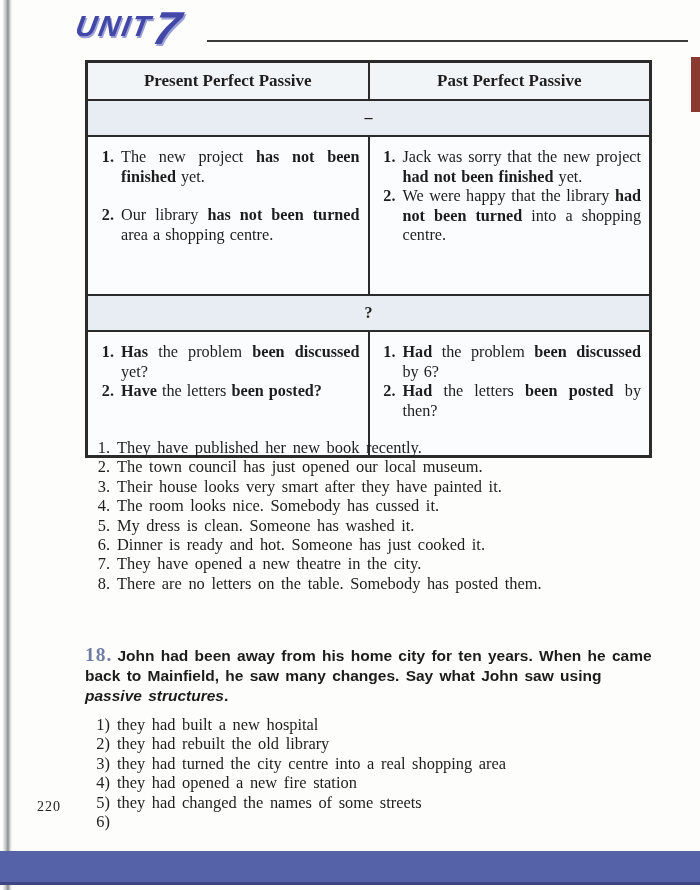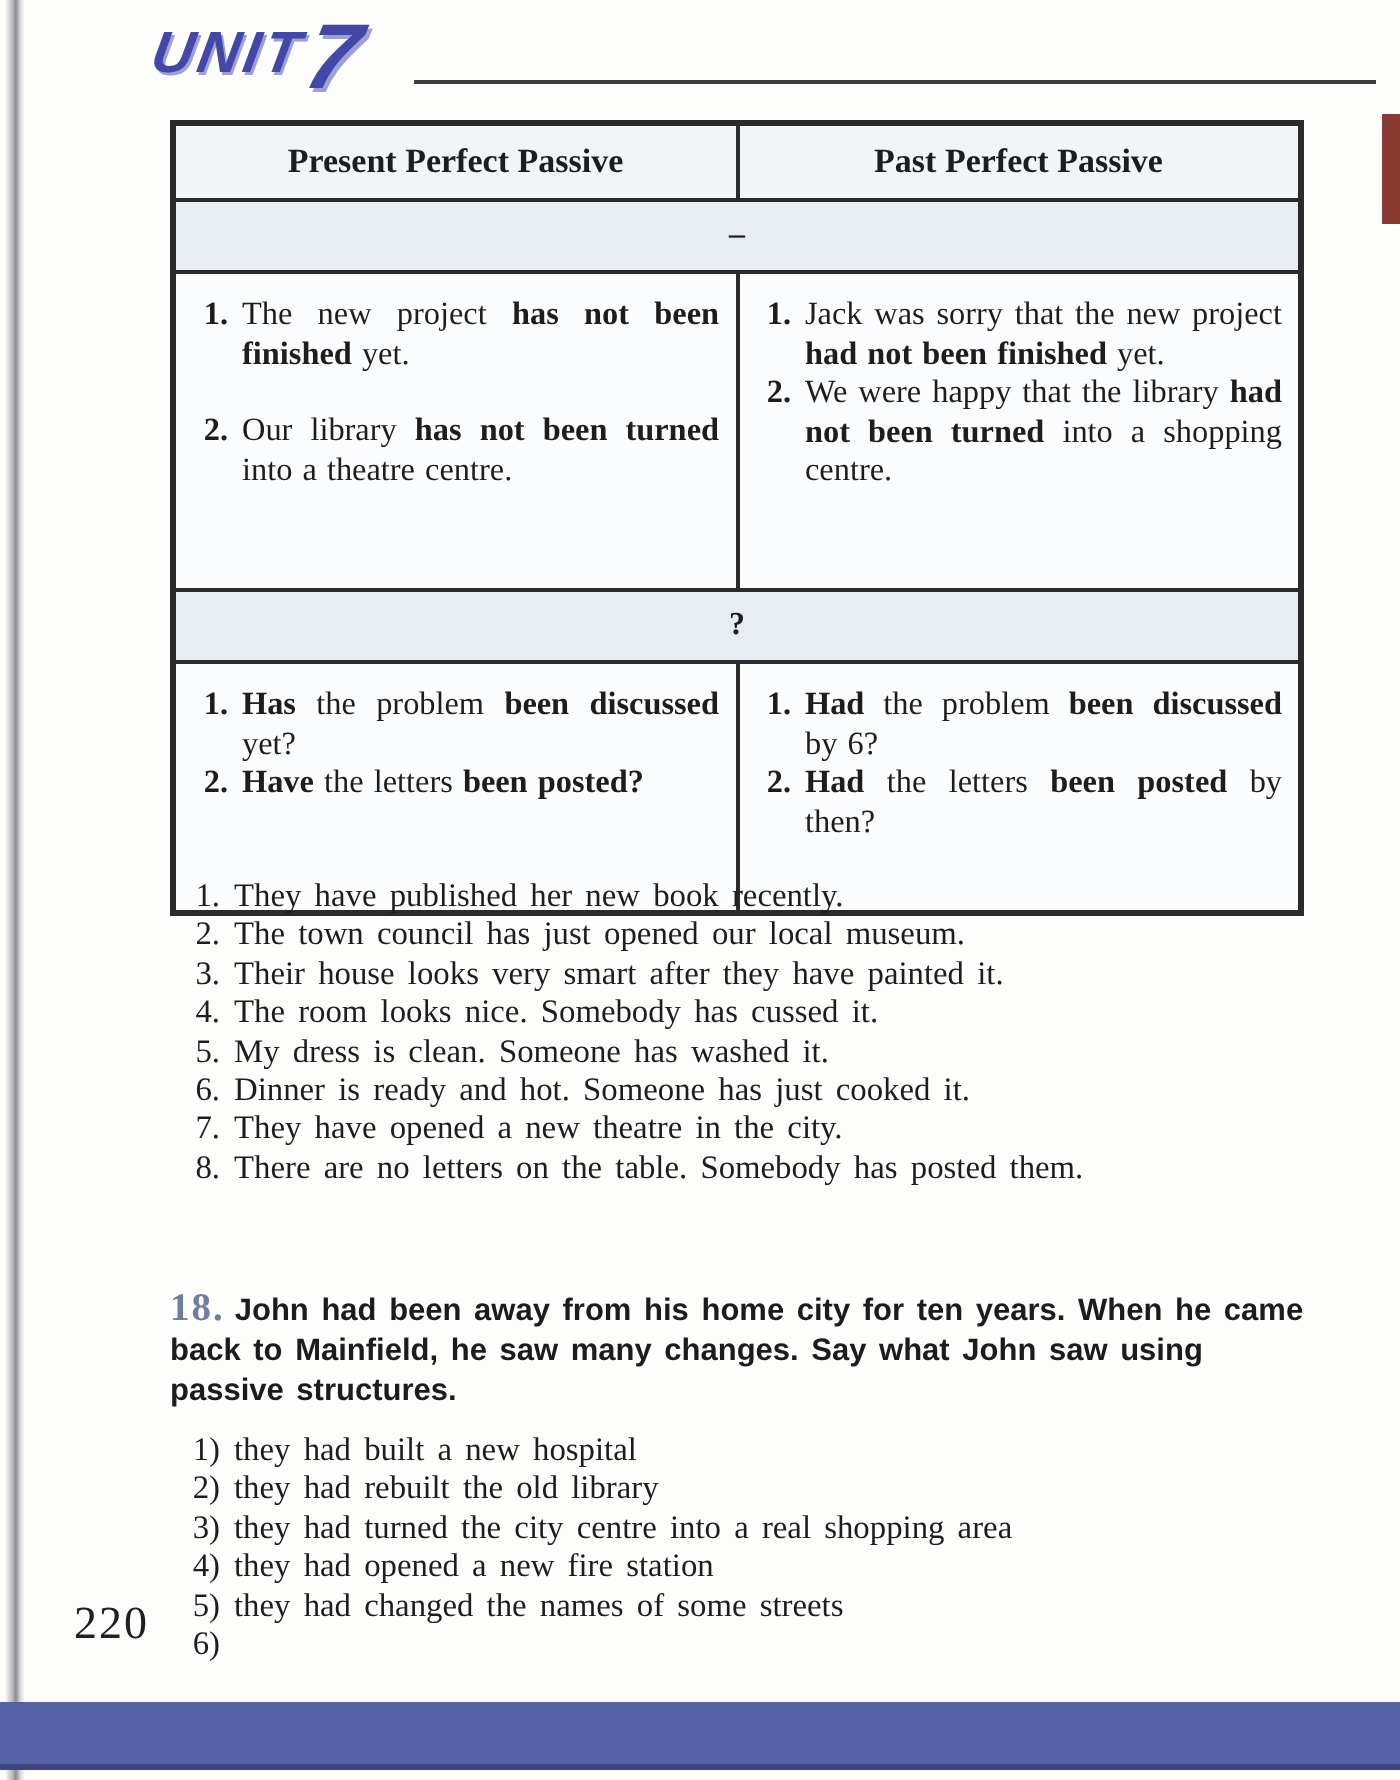--- a/index.html
+++ b/index.html
@@ -65,39 +65,39 @@
   td.tall{height:138px;} td.short{height:104px;}
   ol.cell-list{list-style:none;margin:0;padding:0;}
   ol.cell-list li{display:flex;font-size:16.2px;line-height:19.6px;}
   ol.cell-list .num{flex:none;width:22px;text-align:right;font-weight:700;}
   ol.cell-list .txt{
     display:block;margin-left:7px;flex:1;
     text-align:justify;hyphens:manual;-webkit-hyphens:manual;word-spacing:1px;
   }
   #neg-left li + li{margin-top:19px;}
   span.b{font-weight:700;}
-  span.i{}
+  span.i{font-style:italic;}
 
   
   .exercise{position:absolute;left:85px;width:577px;}
   #ex17{top:429px;}
   #ex18{top:645px;}
   .ex-head{margin:0;font-family:"Liberation Sans", sans-serif;font-weight:700;
     font-size:15.5px;line-height:20px;color:#1c1c1c;word-spacing:2px;}
   .ex-num{
     font-family:"Liberation Serif", serif;font-weight:700;font-size:19.5px;
     color:#6f7da5;margin-right:5px;letter-spacing:1px;
   }
   ol.ex-items{list-style:none;margin:9px 0 0 0;padding:0;}
   ol.ex-items li{display:flex;font-size:16.4px;line-height:19.4px;}
   ol.ex-items .num{flex:none;width:25px;text-align:right;}
   ol.ex-items .txt{margin-left:7px;word-spacing:2.5px;}
 
   .page-number{
-    position:absolute;left:37px;top:799px;font-size:23px;letter-spacing:1px;color:#202020;
+    position:absolute;left:37px;top:799px;font-size:14px;letter-spacing:1px;color:#202020;
   }
 </style>
 </head>
 <body>
 
 <div class="page">
 
   <div class="spine"></div>
 
   <div class="unit-logo">
@@ -116,21 +116,21 @@
     </tr>
     <tr class="ex-row">
       <td class="tall">
         <ol class="cell-list" id="neg-left">
               <li>
                 <span class="num">1.</span>
                 <span class="txt"><span>The new project </span><span class="b">has not been finished</span><span> yet.</span></span>
               </li>
               <li>
                 <span class="num">2.</span>
-                <span class="txt"><span>Our library </span><span class="b">has not been turned</span><span> into a theatre cen­tre.</span></span>
+                <span class="txt"><span>Our library </span><span class="b">has not been turned</span><span> area a shopping cen­tre.</span></span>
               </li>
             </ol>
       </td>
       <td class="tall">
         <ol class="cell-list" id="neg-right">
               <li>
                 <span class="num">1.</span>
                 <span class="txt"><span>Jack was sorry that the new project </span><span class="b">had not been finished</span><span> yet.</span></span>
               </li>
               <li>

